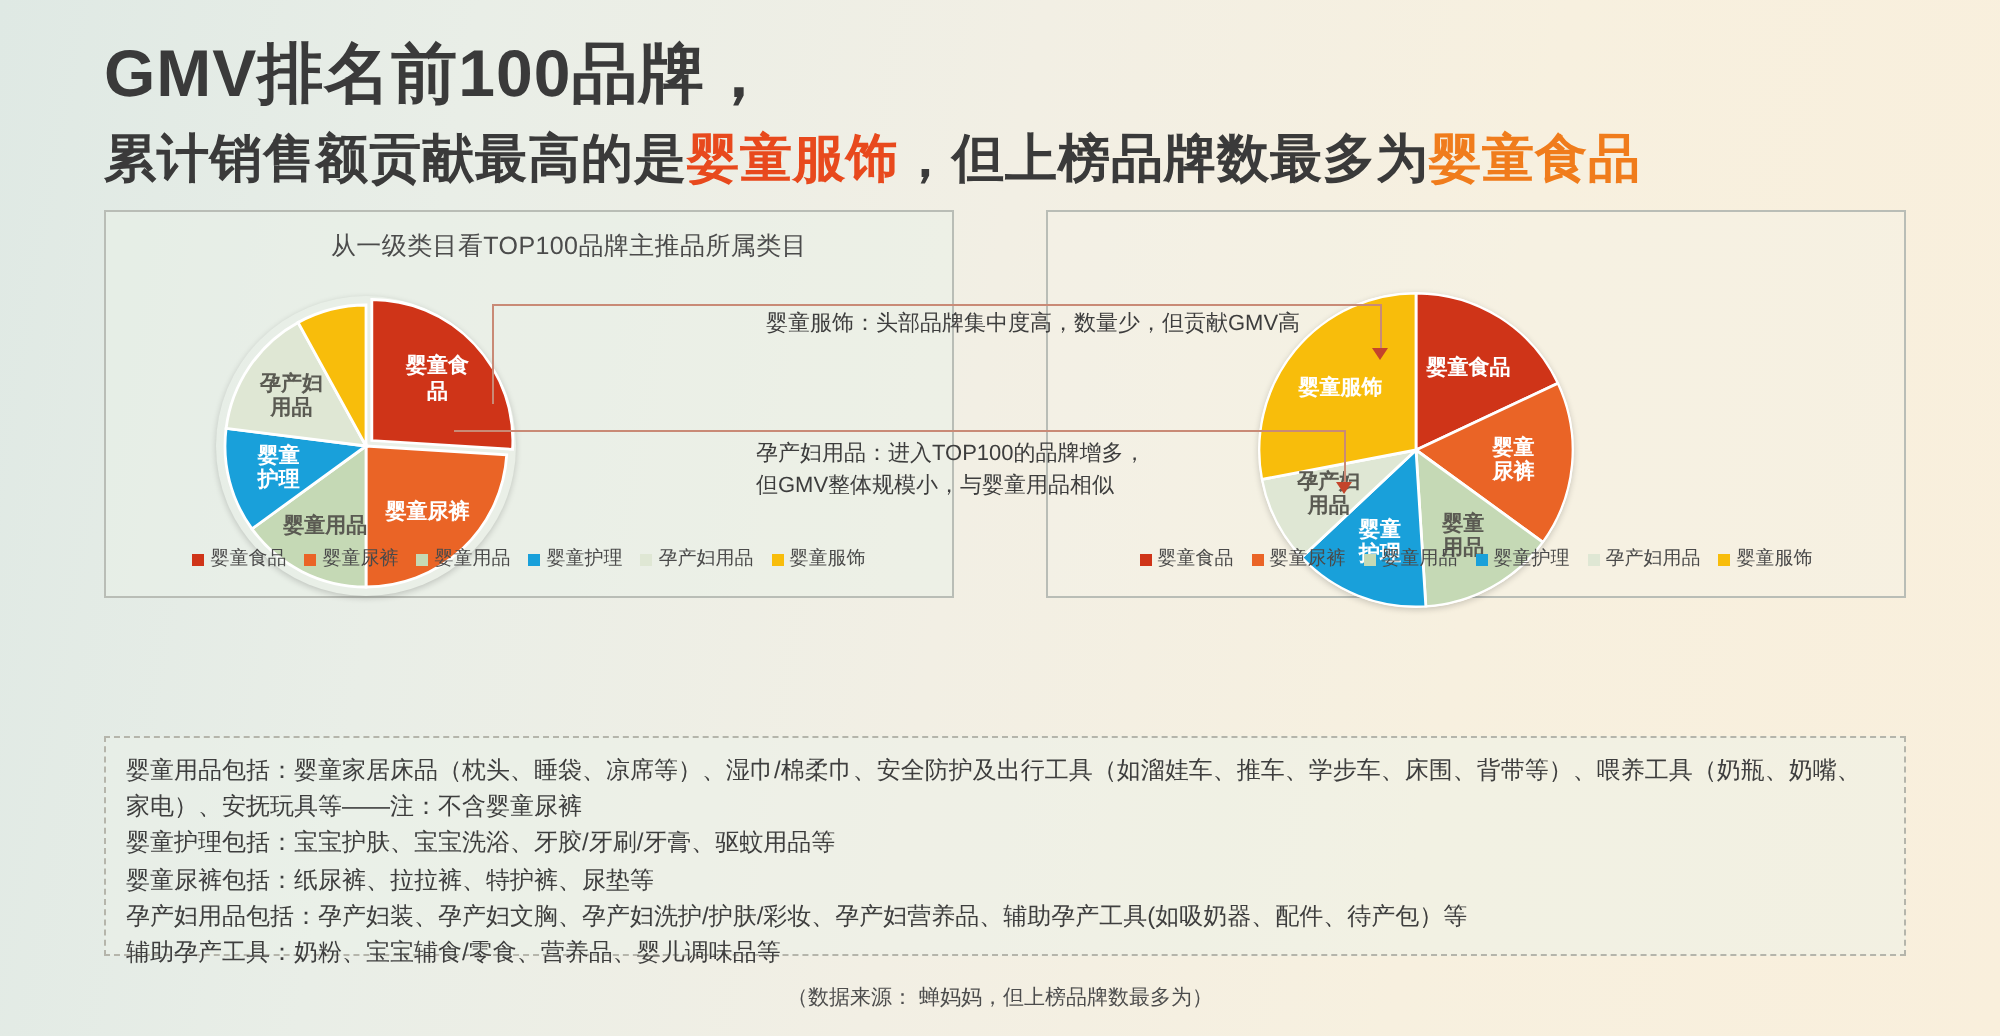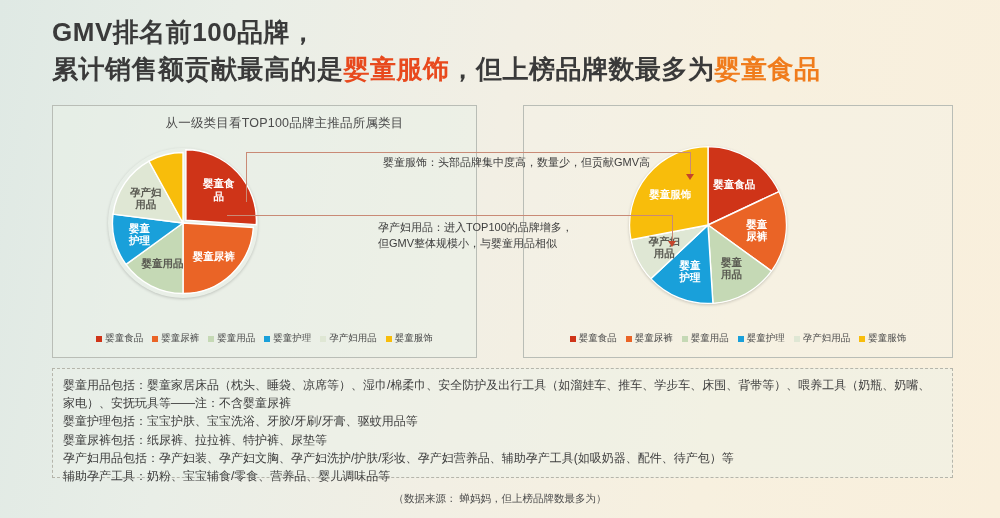--- a/index.html
+++ b/index.html
@@ -7,30 +7,30 @@
     width:1000px;height:518px;overflow:hidden;
     font-family:"Liberation Sans","DejaVu Sans",sans-serif;
     background:linear-gradient(100deg,#dfe9e4 0%,#e9eee7 22%,#f2efe4 48%,#f7f0df 72%,#f9efdc 100%);
     position:relative;
   }
   .slide{position:absolute;inset:0;}
 
   
   .headline{position:absolute;left:52px;top:14px;width:930px;}
   .hl-line{
-    font-size:26px;font-weight:bold;color:#3a3a3a;
+    font-size:33px;font-weight:bold;color:#3a3a3a;
     letter-spacing:0.5px;line-height:1.42;white-space:nowrap;
   }
   .hl-line.l2{font-size:26px;}
   .hl-accent{color:#e8491d;}
   .hl-accent2{color:#f07c1c;}
 
   
   .panel{
-    position:absolute;top:105px;height:253px;
+    position:absolute;top:105px;height:194px;
     border:1px solid #b9bdb6;box-sizing:border-box;
   }
   .panel.left{left:52px;width:425px;background:rgba(233,240,231,0.55);}
   .panel.right{left:523px;width:430px;background:rgba(245,242,230,0.45);}
   .panel-title{
     position:absolute;top:9px;left:0;width:100%;text-align:center;
     font-size:12.5px;color:#4b4b4b;font-weight:normal;letter-spacing:.2px;
   }
   .panel.left .panel-title{padding-left:40px;box-sizing:border-box;}
 

